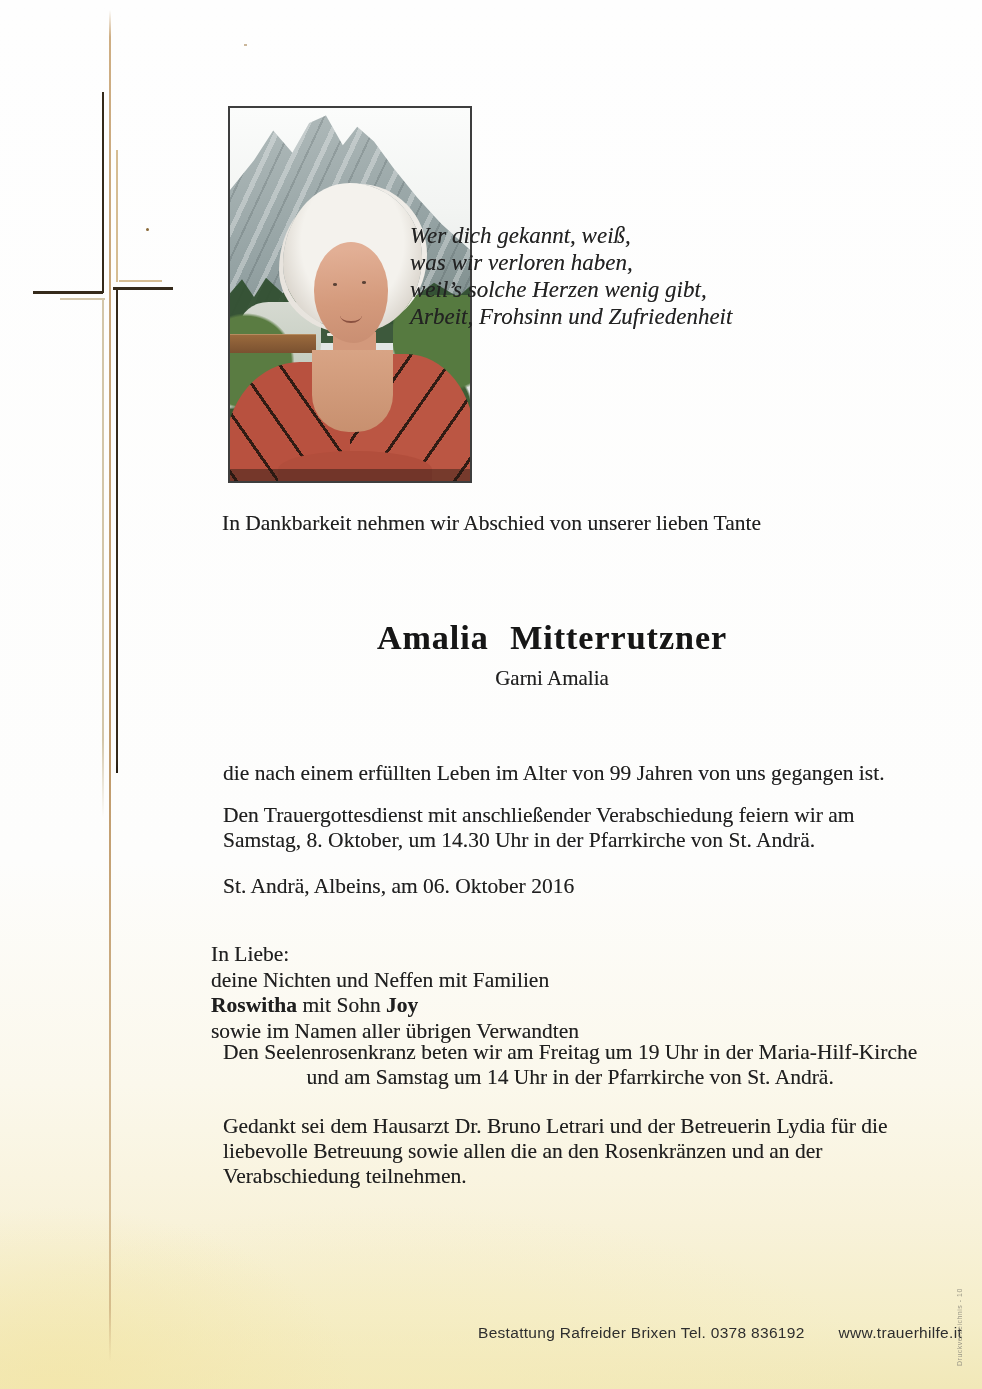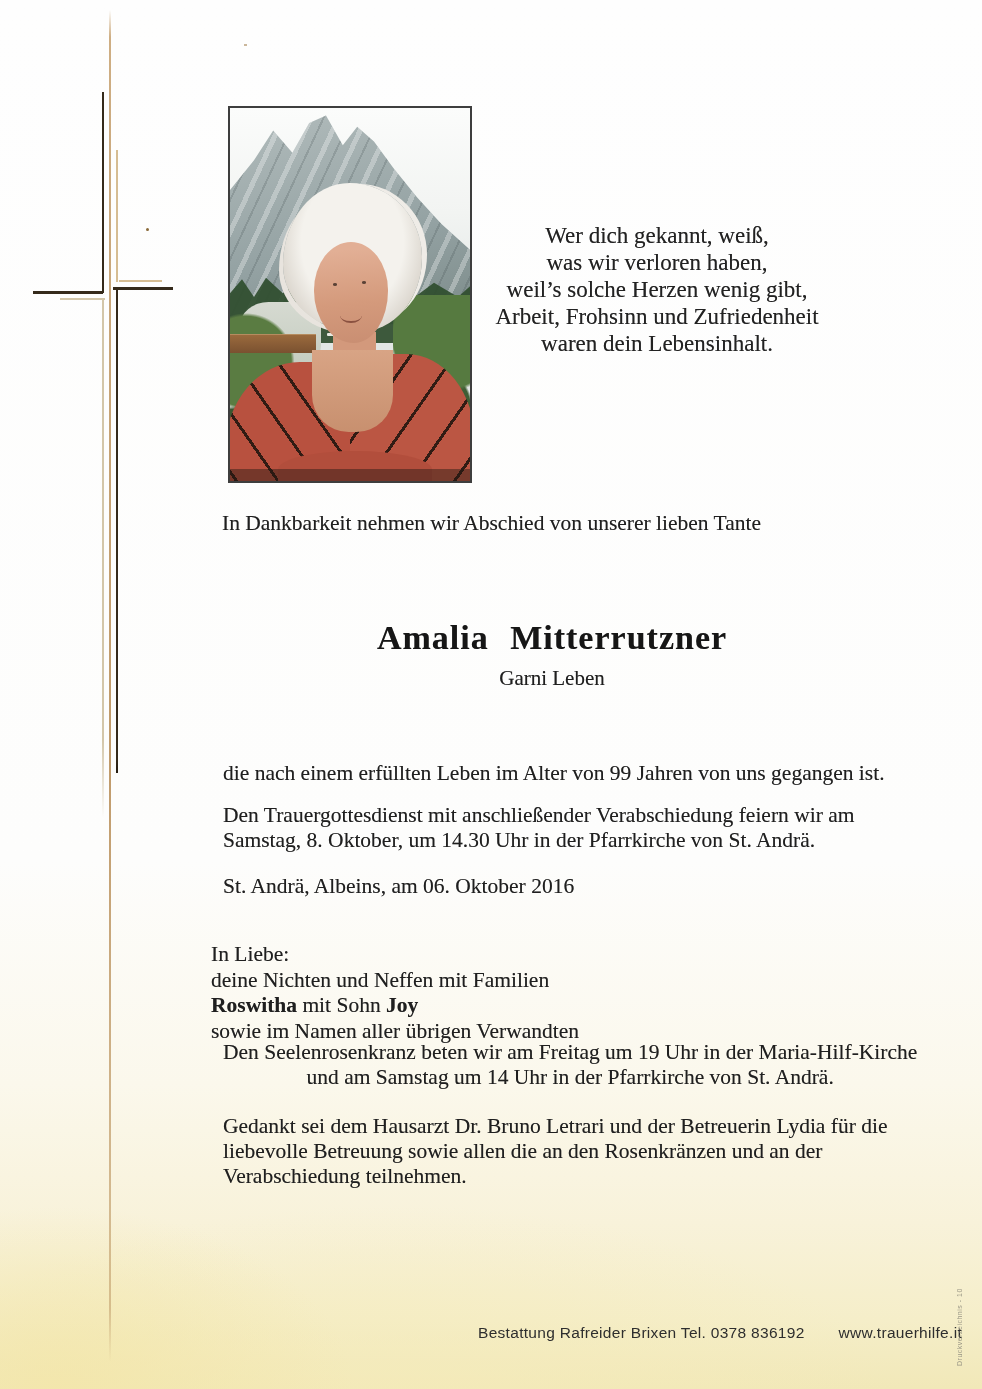--- a/index.html
+++ b/index.html
@@ -77,22 +77,22 @@
   .ph-shirt-left{left:-2%;top:68%;width:52%;height:34%;background:#b8513f;
     border-radius:60% 0 0 0 / 70% 0 0 0;
     background-image:repeating-linear-gradient(55deg,rgba(0,0,0,0) 0 12px,rgba(25,18,12,.85) 12px 15px,rgba(0,0,0,0) 15px 34px);}
   .ph-shirt-right{right:-2%;top:66%;width:52%;height:36%;background:#bb5643;
     border-radius:0 55% 0 0 / 0 65% 0 0;
     background-image:repeating-linear-gradient(125deg,rgba(0,0,0,0) 0 13px,rgba(25,18,12,.85) 13px 16px,rgba(0,0,0,0) 16px 36px);}
   .ph-shirt-bottom{left:20%;top:92%;width:64%;height:10%;background:#b24e3c;border-radius:50% 50% 0 0;}
   .ph-bottom-shade{left:0;bottom:0;width:100%;height:3.2%;background:rgba(35,25,18,.45);}
 
   
-  .poem{left:410px;top:222px;width:494px;text-align:center;
-    font-size:23px;line-height:27px;color:#222;}
+  .poem{left:410px;top:222px;width:494px;text-align:left;
+    font-size:23px;font-style:italic;line-height:27px;color:#222;}
   .intro{left:222px;top:511px;font-size:21.5px;}
   .name{left:252px;top:619px;width:600px;text-align:center;
     font-size:34px;font-weight:bold;letter-spacing:1px;word-spacing:12px;color:#161616;}
   .nickname{left:252px;top:666px;width:600px;text-align:center;font-size:21px;}
   .body-par{font-size:21.5px;line-height:25px;}
   .p1{left:223px;top:761px;} .p2{left:223px;top:803px;} .p3{left:223px;top:874px;}
   .p4{left:211px;top:922px;line-height:25.5px;margin-top:20px;} .p5{left:223px;top:1040px;text-align:center;} .p6{left:223px;top:1114px;}
   .b{font-weight:bold;}
   .footer{left:478px;top:1324px;font-family:"Liberation Sans",sans-serif;
     font-size:15.5px;color:#2e2e2e;letter-spacing:.3px;text-shadow:none;}
@@ -142,27 +142,26 @@
     <div class="ph ph-eye eye-r"></div>
     <div class="ph ph-smile"></div>
     <div class="ph ph-bottom-shade"></div>
   </div>
 
   <div class="txt poem">
     <div>Wer dich gekannt, weiß,</div>
     <div>was wir verloren haben,</div>
     <div>weil’s solche Herzen wenig gibt,</div>
     <div>Arbeit, Frohsinn und Zufriedenheit</div>
-    <div>waren dein Lebensinhalt.</div>
   </div>
 
   <div class="txt intro">In Dankbarkeit nehmen wir Abschied von unserer lieben Tante</div>
 
   <div class="txt name">Amalia Mitterrutzner</div>
-  <div class="txt nickname">Garni Leben</div>
+  <div class="txt nickname">Garni Amalia</div>
 
   <div class="txt body-par p1">
     <div>die nach einem erfüllten Leben im Alter von 99 Jahren von uns gegangen ist.</div>
   </div>
 
   <div class="txt body-par p2">
     <div>Den Trauergottesdienst mit anschließender Verabschiedung feiern wir am</div>
     <div>Samstag, 8. Oktober, um 14.30 Uhr in der Pfarrkirche von St. Andrä.</div>
   </div>
 

